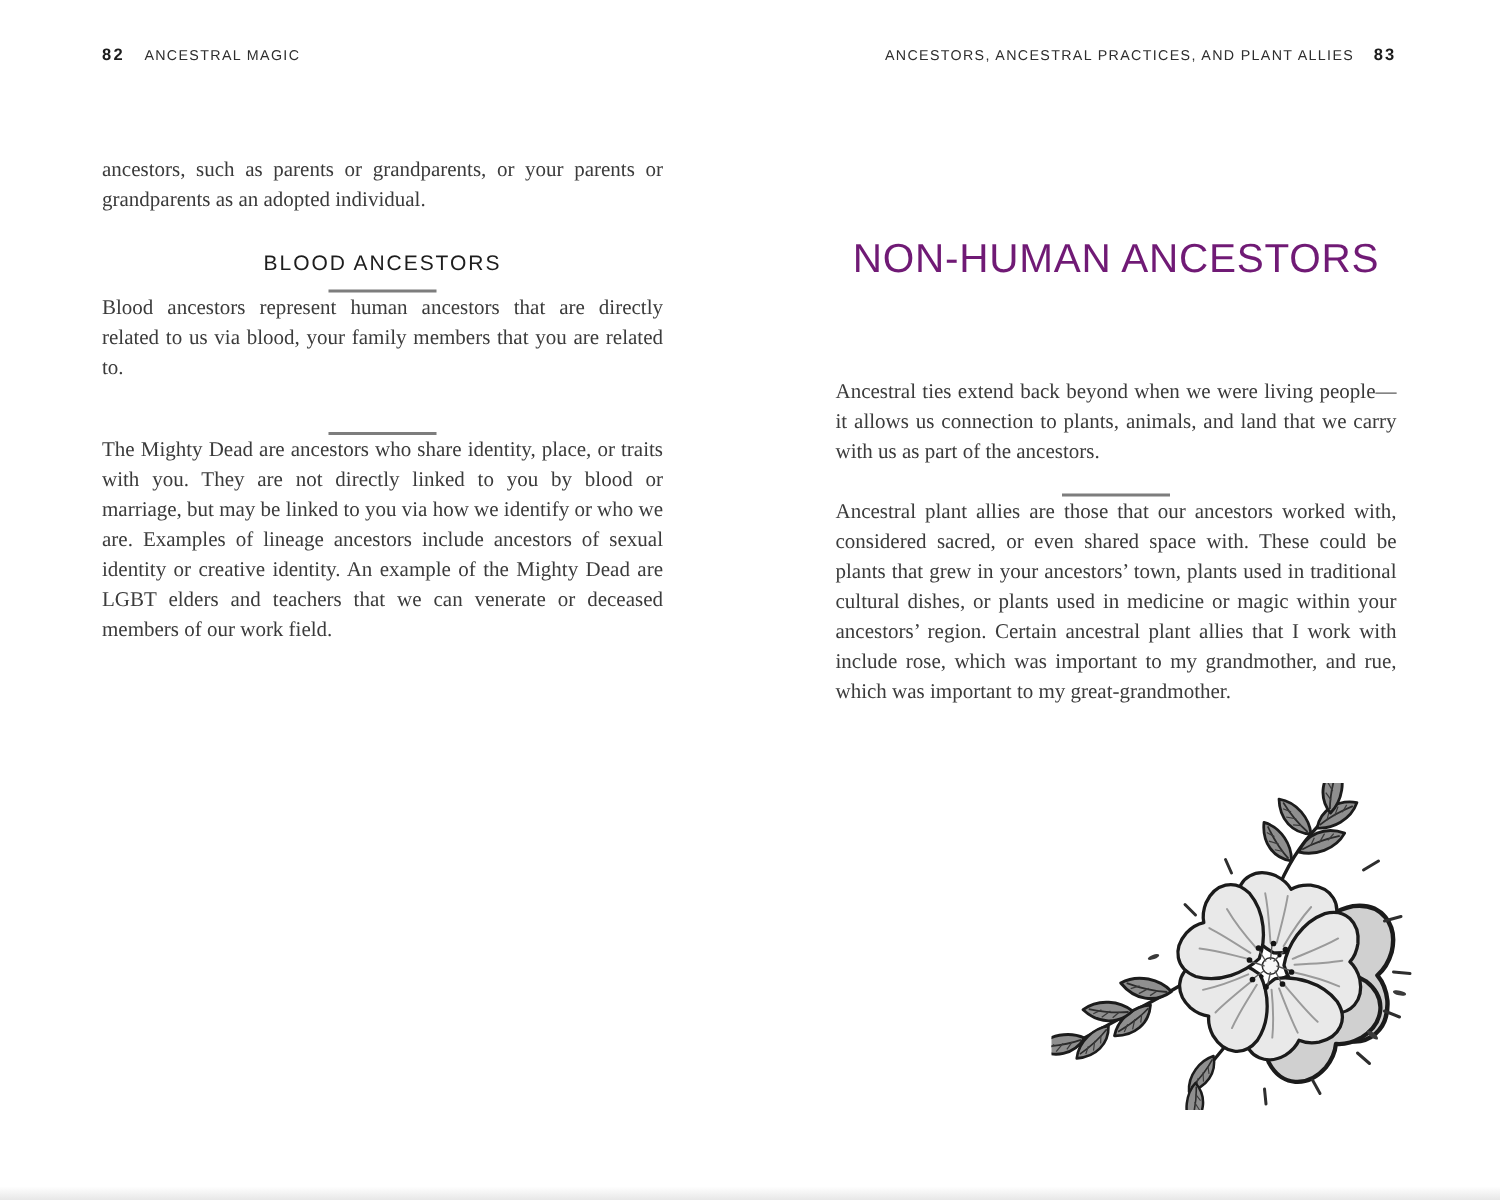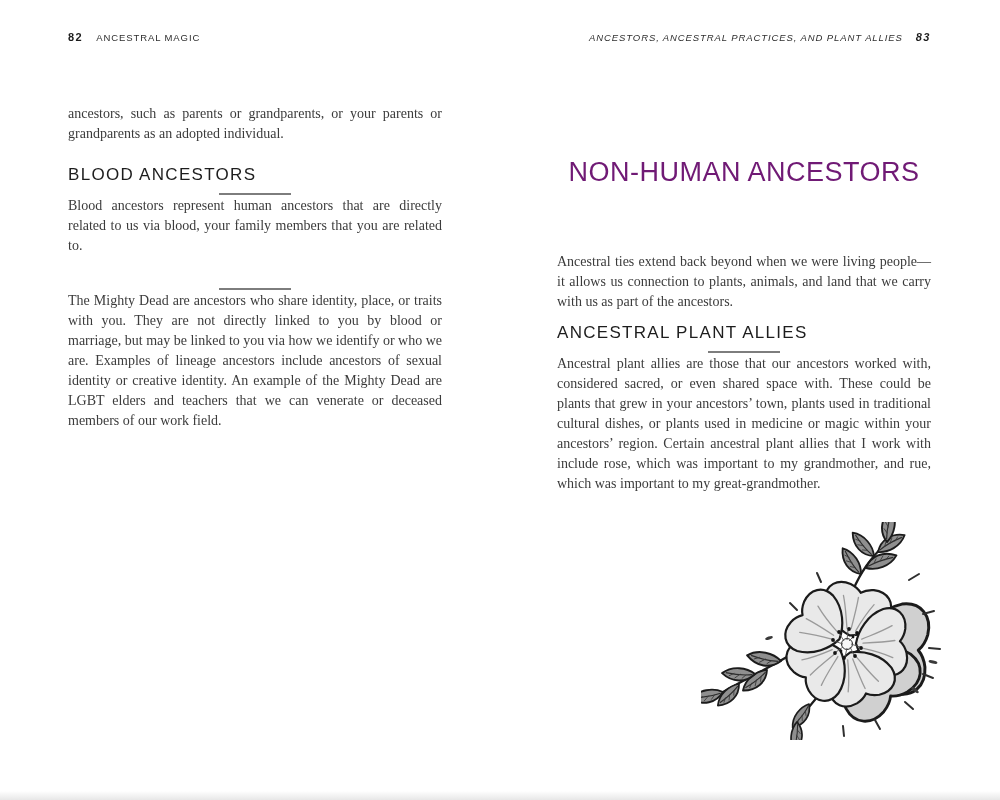--- a/index.html
+++ b/index.html
@@ -11,35 +11,35 @@
   .page-left{left:68px;}
   .page-right{left:557px;}
 
   
   .running-head{
     position:absolute;top:31px;display:flex;align-items:baseline;gap:13px;
     font-family:"Liberation Sans",sans-serif;font-size:9.5px;letter-spacing:0.9px;
     color:#2e2e2e;white-space:nowrap;
   }
   .running-head.rh-left{left:0;}
-  .running-head.rh-right{right:0;font-style:italic;}
+  .running-head.rh-right{right:0;}
   .folio{font-weight:bold;font-size:11px;letter-spacing:1.5px;color:#1c1c1c;}
 
   
   .body-text{
     margin:0;font-size:14px;line-height:20px;color:#3b3b3b;
     text-align:justify;
   }
   .block{position:absolute;left:0;width:374px;}
 
   
   .section-heading{
     margin:0;font-family:"Liberation Sans",sans-serif;font-weight:500;
-    font-size:17px;line-height:22px;letter-spacing:1.3px;color:#1d1d1d;
-    text-align:left;white-space:pre-line;
+    font-size:14px;line-height:22px;letter-spacing:1.3px;color:#1d1d1d;
+    text-align:center;white-space:pre-line;
   }
   .heading-rule{
     width:72px;height:2px;background:#7d7d7d;border:0;margin:7px auto 0 auto;
   }
   .section-body{margin-top:1px;}
 
   .chapter-title{
     margin:0;font-family:"Liberation Sans",sans-serif;font-weight:500;
     font-size:27px;line-height:32px;letter-spacing:0.5px;color:#701a75;
     text-align:center;white-space:nowrap;
@@ -100,21 +100,20 @@
 
     <div class="block" style="top:156px;">
       <h1 class="chapter-title">NON-HUMAN ANCESTORS</h1>
     </div>
 
     <div class="block" style="top:252px;">
       <p class="body-text">Ancestral ties extend back beyond when we were living people—it allows us connection to plants, animals, and land that we carry with us as part of the ancestors.</p>
     </div>
 
     <div class="block" style="top:322px;">
-      <h2 class="section-heading">ANCESTRAL PLANT ALLIES</h2>
       <div class="heading-rule"></div>
       <p class="body-text section-body">Ancestral plant allies are those that our ancestors worked with, considered sacred, or even shared space with. These could be plants that grew in your ancestors’ town, plants used in traditional cultural dishes, or plants used in medicine or magic within your ancestors’ region. Certain ancestral plant allies that I work with include rose, which was important to my grandmother, and rue, which was important to my great-grandmother.</p>
     </div>
   </div>
 
   <svg class="illustration" viewBox="0 0 256 218" xmlns="http://www.w3.org/2000/svg" aria-hidden="true">
     <defs>
       <path id="petal" d="M0,-9 C-13,-12 -28,-22 -33,-38 C-36,-52 -26,-61 -12,-59 C-7,-58 -3,-56 0,-53 C3,-56 7,-58 12,-59 C26,-61 36,-52 33,-38 C28,-22 13,-12 0,-9 Z"></path>
       <g id="petalUnit">
         <use href="#petal" class="petal-fill"></use>

